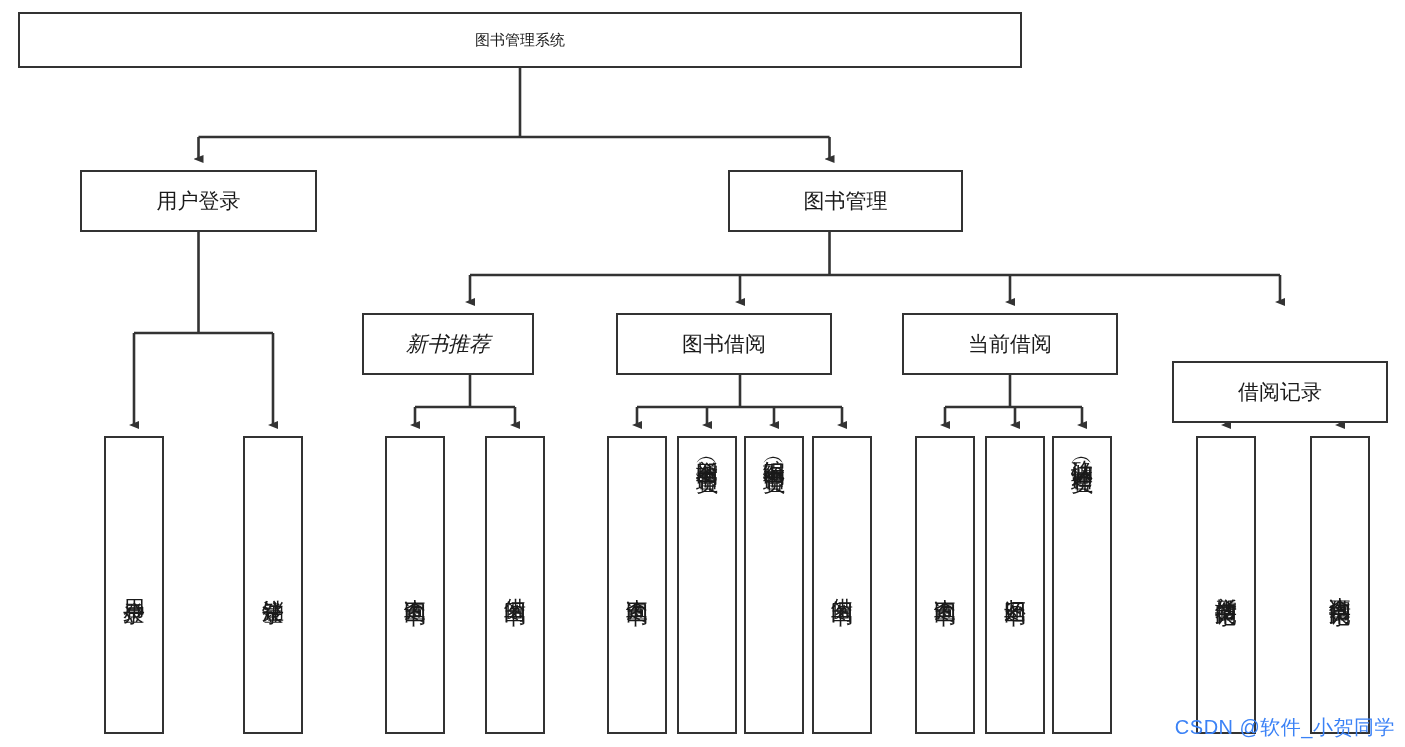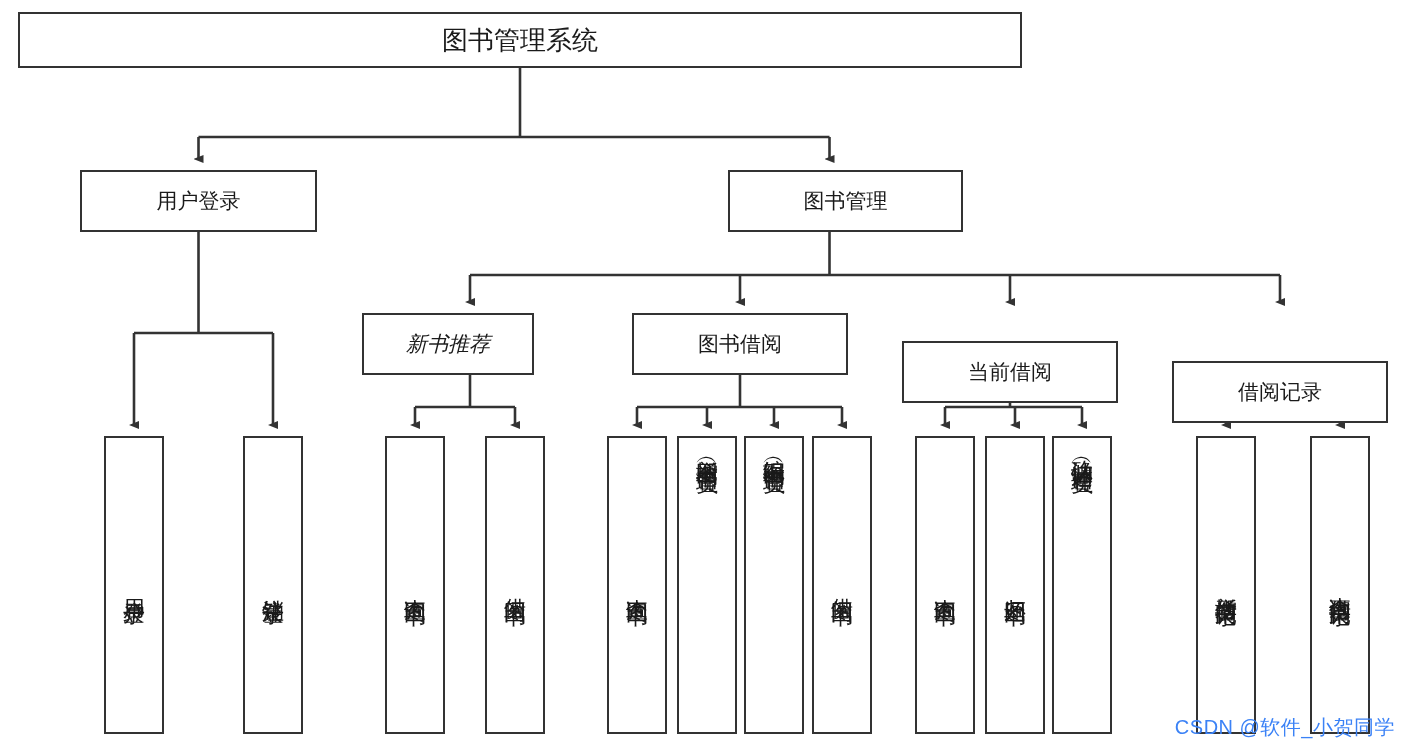--- a/index.html
+++ b/index.html
@@ -37,21 +37,21 @@
   .node-label {
     color: #1a1a1a;
     text-align: center;
     line-height: 1.18;
     white-space: nowrap;
   }
   .node-box.horiz .node-label {
     font-size: 21px;
   }
   .node-box.root .node-label {
-    font-size: 26px;
+    font-size: 15px;
   }
   .node-box.vert {
     align-items: flex-start;
     justify-content: center;
     padding-top: 0;
   }
   .node-box.vert .node-label {
     writing-mode: vertical-rl;
     text-orientation: upright;
     font-size: 22px;
@@ -130,24 +130,24 @@
       </div>
       <div class="node-box horiz" style="left: 80px; top: 170px; width: 237px; height: 62px;">
         <span class="node-label">用户登录</span>
       </div>
       <div class="node-box horiz" style="left: 712px; top: 170px; width: 235px; height: 62px; margin-left: 16px;">
         <span class="node-label">图书管理</span>
       </div>
       <div class="node-box horiz" style="left: 362px; top: 313px; width: 172px; height: 62px; font-style: italic;">
         <span class="node-label">新书推荐</span>
       </div>
-      <div class="node-box horiz" style="left: 632px; top: 313px; width: 216px; height: 62px;">
+      <div class="node-box horiz" style="left: 616px; top: 313px; width: 216px; height: 62px;">
         <span class="node-label">图书借阅</span>
       </div>
-      <div class="node-box horiz" style="left: 902px; top: 313px; width: 216px; height: 62px; margin-top: 28px;">
+      <div class="node-box horiz" style="left: 902px; top: 313px; width: 216px; height: 62px;">
         <span class="node-label">当前借阅</span>
       </div>
       <div class="node-box horiz" style="left: 1172px; top: 313px; width: 216px; height: 62px; margin-top: 48px;">
         <span class="node-label">借阅记录</span>
       </div>
       <div class="node-box vert center" style="left: 104px; top: 436px; width: 60px; height: 298px;">
         <span class="node-label">用户登录</span>
       </div>
       <div class="node-box vert center" style="left: 243px; top: 436px; width: 60px; height: 298px;">
         <span class="node-label">注销登录</span>

